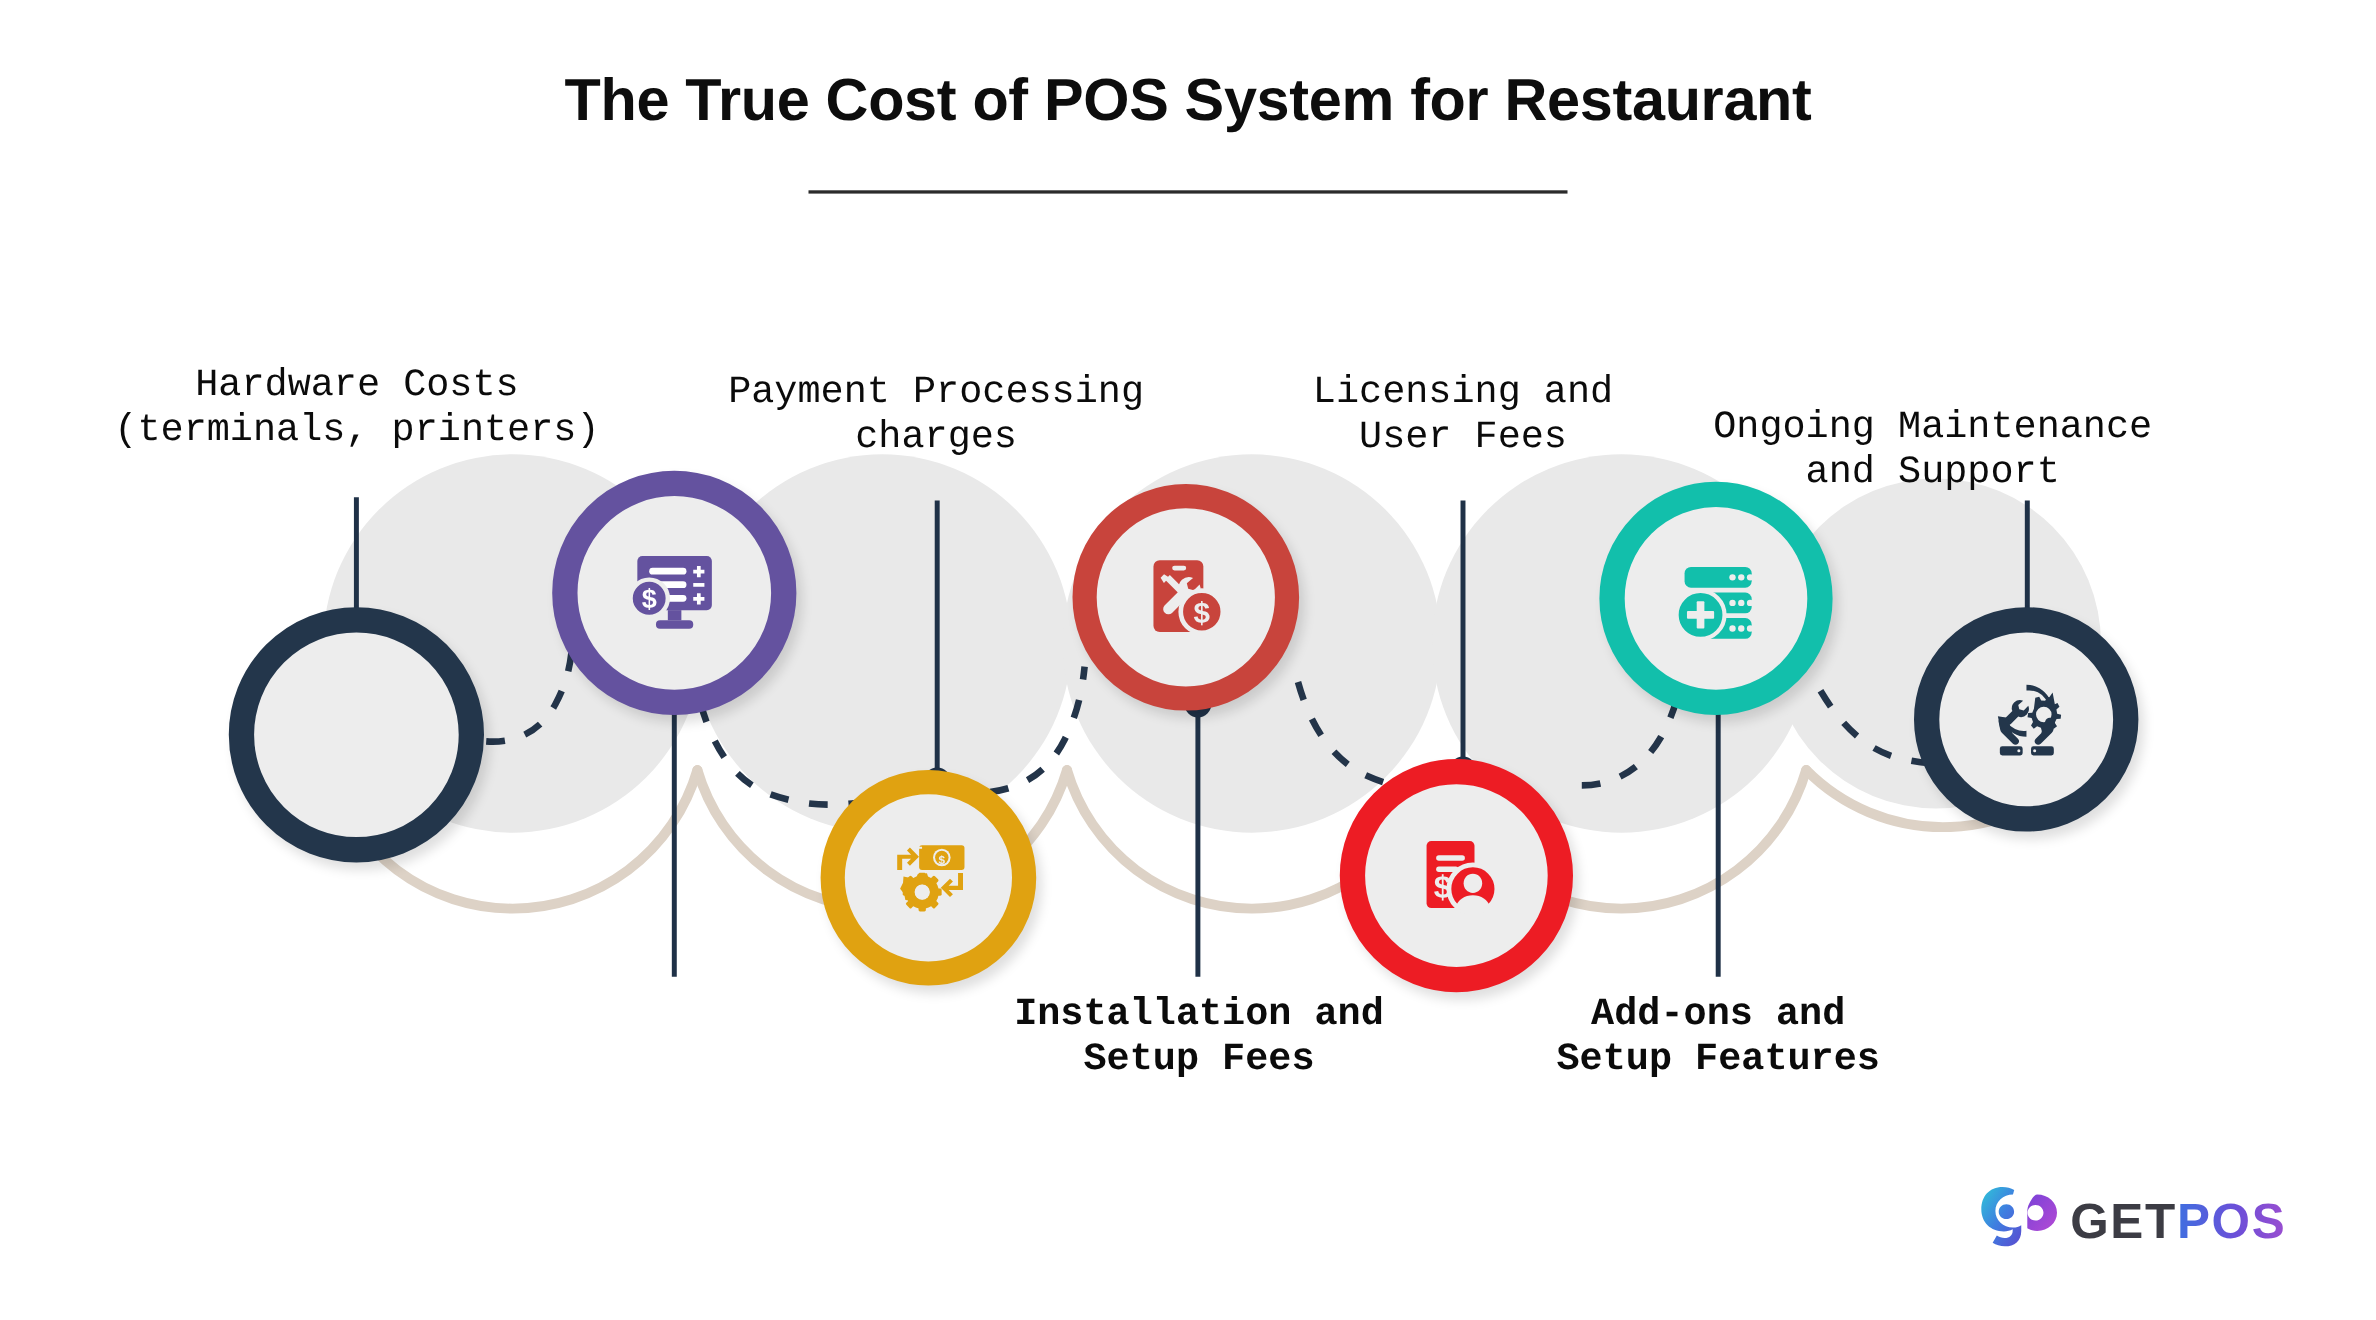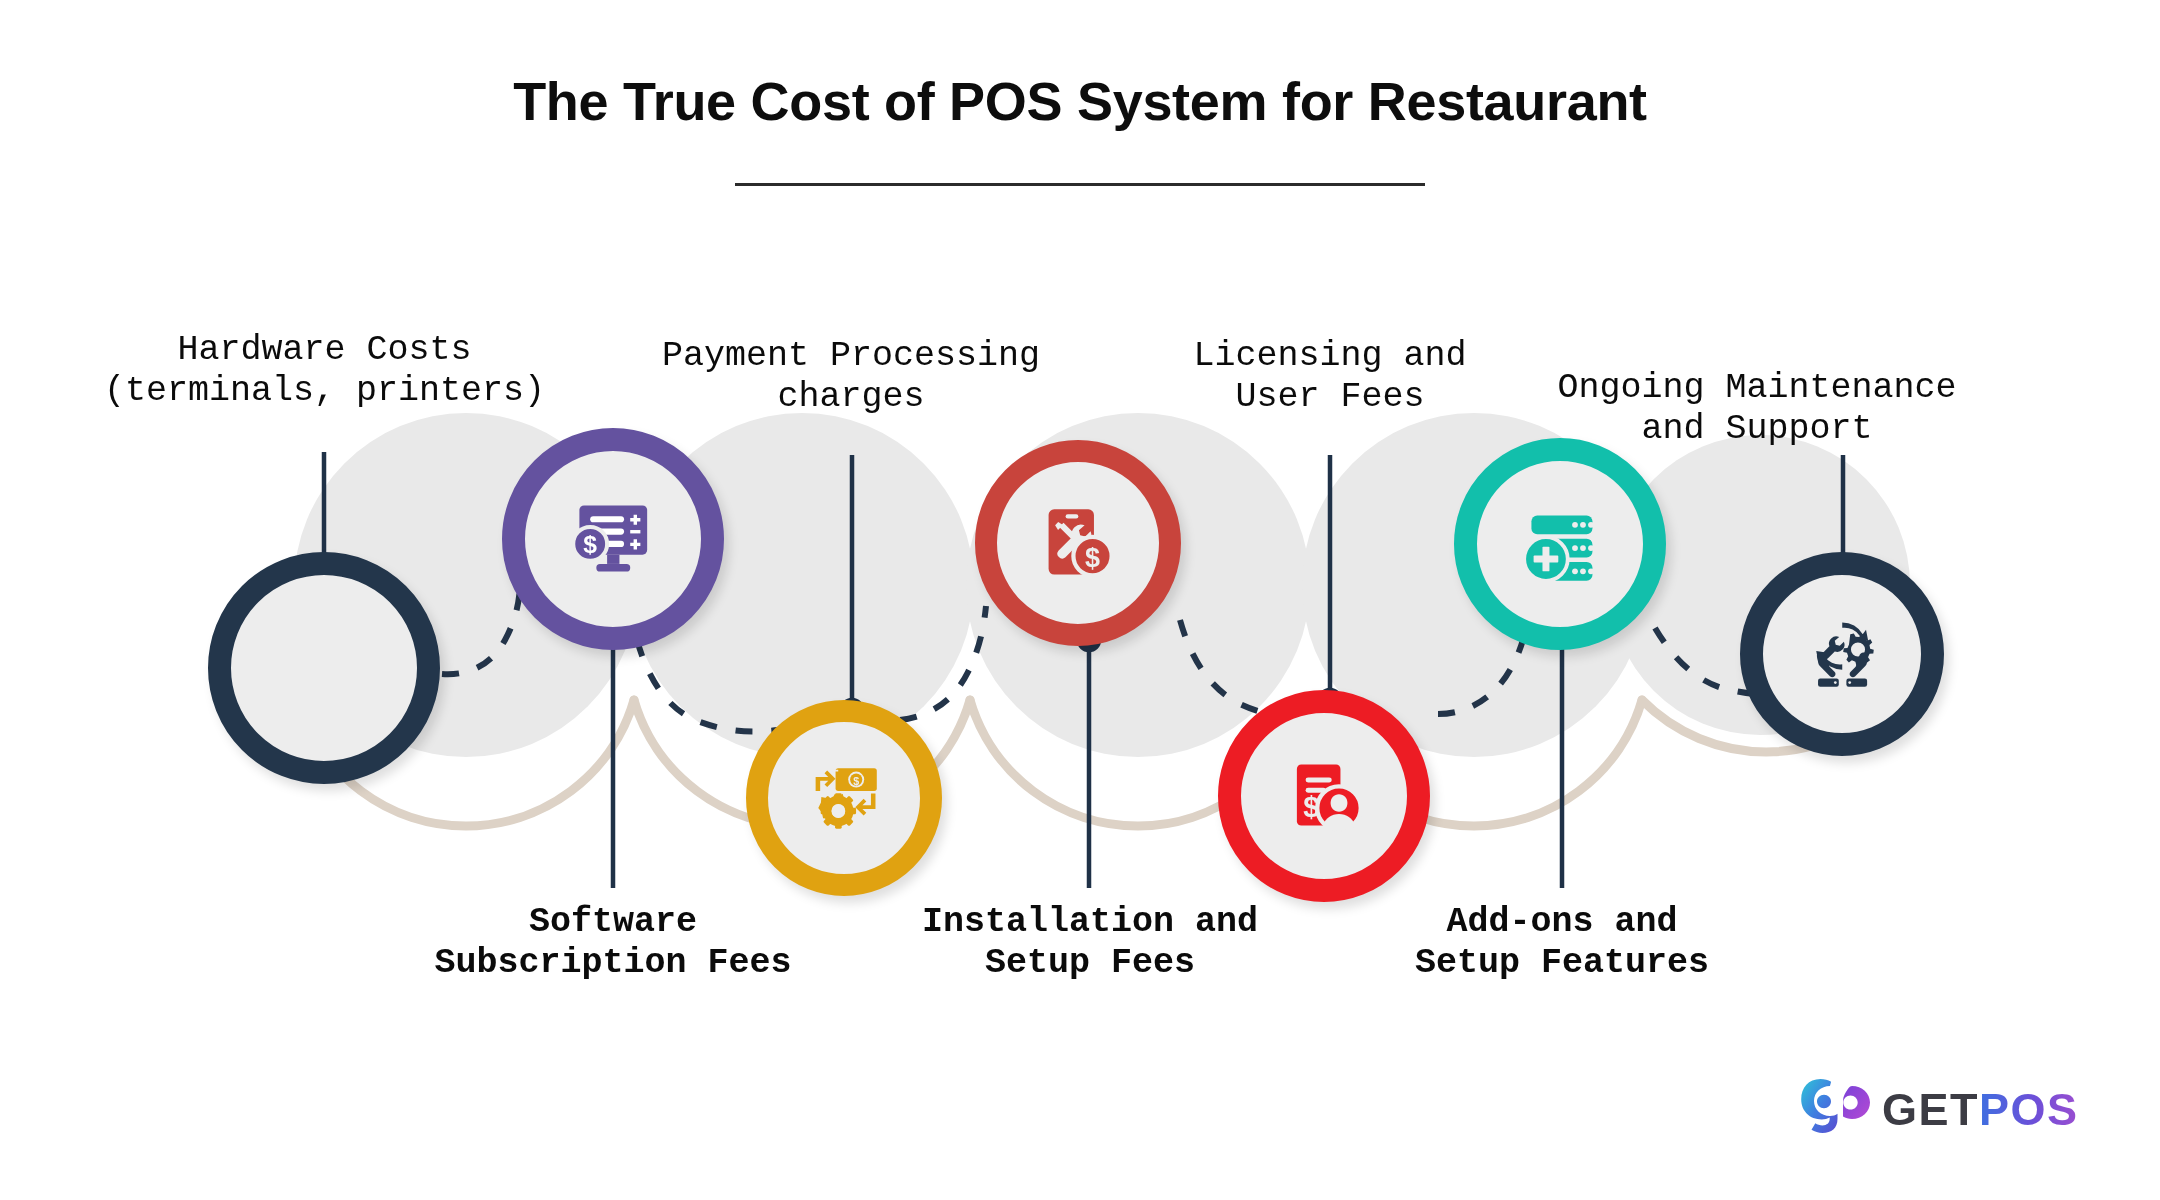--- a/index.html
+++ b/index.html
@@ -27,21 +27,21 @@
     left: 0;
     width: 2160px;
     text-align: center;
   }
   #page-title {
     font-size: 54px;
     font-weight: bold;
     color: #0d0d0d;
     letter-spacing: -0.3px;
     line-height: 1.1;
-    margin: 10px;
+    margin: 0;
   }
   #title-rule {
     width: 690px;
     height: 3px;
     background: #2b2b2b;
     margin: 52px auto 0 auto;
   }
 
   
   #bg-layer {
@@ -304,22 +304,20 @@
       </svg>
     </div>
   </div>
 
   <div class="node-label" style="left:92px; top:330px; width:465px;">Hardware Costs
 (terminals, printers)</div>
 
   <div class="node-label" style="left:606px; top:336px; width:490px;">Payment Processing
 charges</div>
 
-  <div class="node-label bold" style="left:398px; top:902px; width:430px;">Software
-Subscription Fees</div>
 
   <div class="node-label bold" style="left:900px; top:902px; width:380px;">Installation and
 Setup Fees</div>
 
   <div class="node-label" style="left:1130px; top:336px; width:400px;">Licensing and
 User Fees</div>
 
   <div class="node-label bold" style="left:1382px; top:902px; width:360px;">Add-ons and
 Setup Features</div>
 

